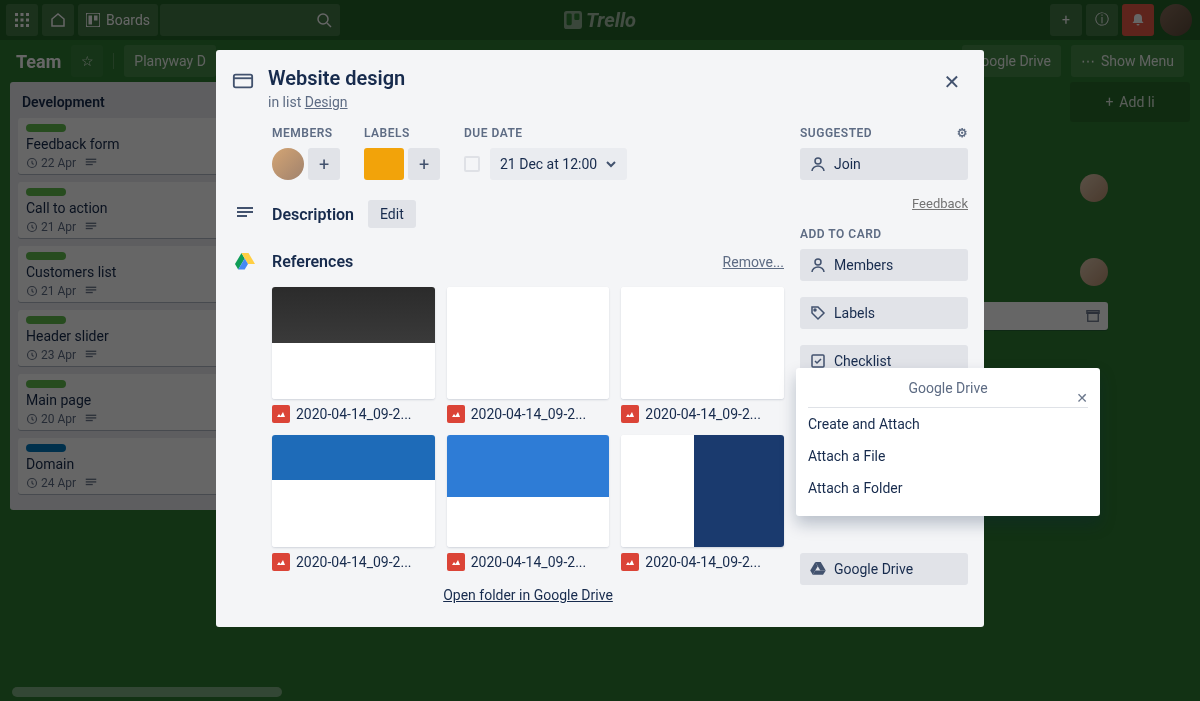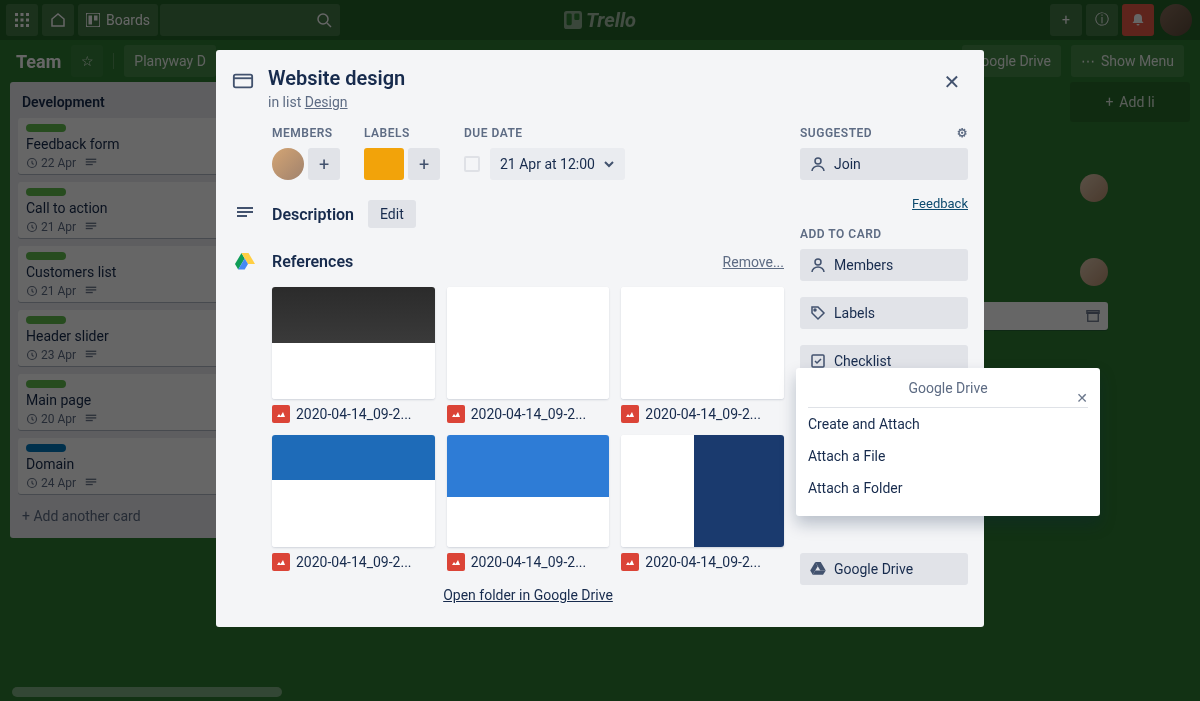--- a/index.html
+++ b/index.html
@@ -65,21 +65,21 @@
   .ref-grid { display: grid; grid-template-columns: repeat(3, 1fr); gap: 12px; margin-bottom:16px;}
   .thumb { background: #fff; border-radius: 3px; height: 112px; overflow: hidden; box-shadow: 0 1px 2px rgba(9,30,66,0.15); display:flex; align-items:center; justify-content:center;}
   .thumb-fake { width:100%; height:100%; }
   .ref-name { display: flex; align-items: center; gap: 6px; margin-top: 6px; font-size: 14px; color: #172b4d; }
   .img-icon { width: 18px; height: 18px; background: #db4437; border-radius: 2px; display:flex; align-items:center; justify-content:center; }
   .open-folder { text-align:center; font-size:14px; }
   .open-folder a { color:#172b4d; text-decoration:underline;}
   
   .side-head { font-size: 12px; font-weight: 600; color: #5e6c84; letter-spacing: 0.5px; margin-bottom: 8px; display:flex; justify-content:space-between; align-items:center;}
   .side-btn { height: 32px; background: rgba(9,30,66,0.08); border-radius: 3px; padding: 0 10px; display: flex; align-items: center; color: #172b4d; font-size: 14px; cursor: pointer; margin-bottom: 16px; gap:8px;}
-  .feedback-link { text-align:right; font-size:13px; text-decoration:underline; color:#0c4a6e; margin-bottom:16px; cursor:pointer;}
+  .feedback-link { text-align:right; font-size:13px; text-decoration:underline; color:#737373; margin-bottom:16px; cursor:pointer;}
   
   
   .popover { position: absolute; top: 368px; left: 796px; width: 304px; background: #fff; border-radius: 3px; box-shadow: 0 8px 16px rgba(9,30,66,0.25); padding: 0 12px 12px; }
   .pop-head { position:relative; text-align:center; height: 40px; line-height:40px; color:#5e6c84; font-size:14px; border-bottom:1px solid rgba(9,30,66,0.13);}
   .pop-close { position:absolute; right:0; top:10px; color:#6b778c; cursor:pointer;}
   .pop-item { padding: 8px 0; font-size: 14px; color: #172b4d; cursor: pointer; }
   
   .hidden-card { background:#fff; border-radius:3px; width:270px; box-shadow:0 1px 0 rgba(9,30,66,0.25); padding:6px 8px; font-size:14px; color:#172b4d; display:flex; justify-content:space-between; align-items:center;}
   .hidden-avatar { width:28px; height:28px; border-radius:50%; background:linear-gradient(135deg,#e0c9b0,#b89070);}
   
@@ -258,21 +258,20 @@
                 <path d="M8 5v3l2 2"></path>
               </svg>24 Apr</span>
       <svg width="14" height="14" viewBox="0 0 16 16" fill="#6b778c">
               <rect x="2" y="3" width="12" height="1.5"></rect>
               <rect x="2" y="6" width="12" height="1.5"></rect>
               <rect x="2" y="9" width="8" height="1.5"></rect>
             </svg>
     </div>
         </div>
       </div>
-    <div class="add-card">+ <span>Add another card</span></div>
   </div>
   <div style="flex:1;"></div>
   <div class="add-list">+ <span>Add li</span></div>
 </div>
 
 <div style="position:absolute; top:174px; right:92px;" class="hidden-avatar"></div>
 <div style="position:absolute; top:258px; right:92px;" class="hidden-avatar"></div>
 <div style="position:absolute; top:302px; left:838px;" class="hidden-card">
   <span>rd</span>
   <svg width="14" height="14" viewBox="0 0 16 16" fill="none" stroke="#6b778c" stroke-width="1.5">
@@ -315,21 +314,21 @@
           <div class="meta-items">
             <div class="label-block" style="background:#f2a30a;"></div>
             <div class="add-btn">+</div>
           </div>
         </div>
         <div>
           <div class="meta-label">DUE DATE</div>
           <div class="meta-items">
             <div class="due-chk"></div>
             <div class="due-btn">
-                <span>21 Apr at 12:00</span>
+                <span>21 Dec at 12:00</span>
                 <svg width="12" height="12" viewBox="0 0 12 12" fill="none" stroke="#42526e" stroke-width="2">
                   <path d="M2 4l4 4 4-4"></path>
                 </svg>
               </div>
           </div>
         </div>
       </div>
 
       <div class="section">
         <div class="section-icon">

